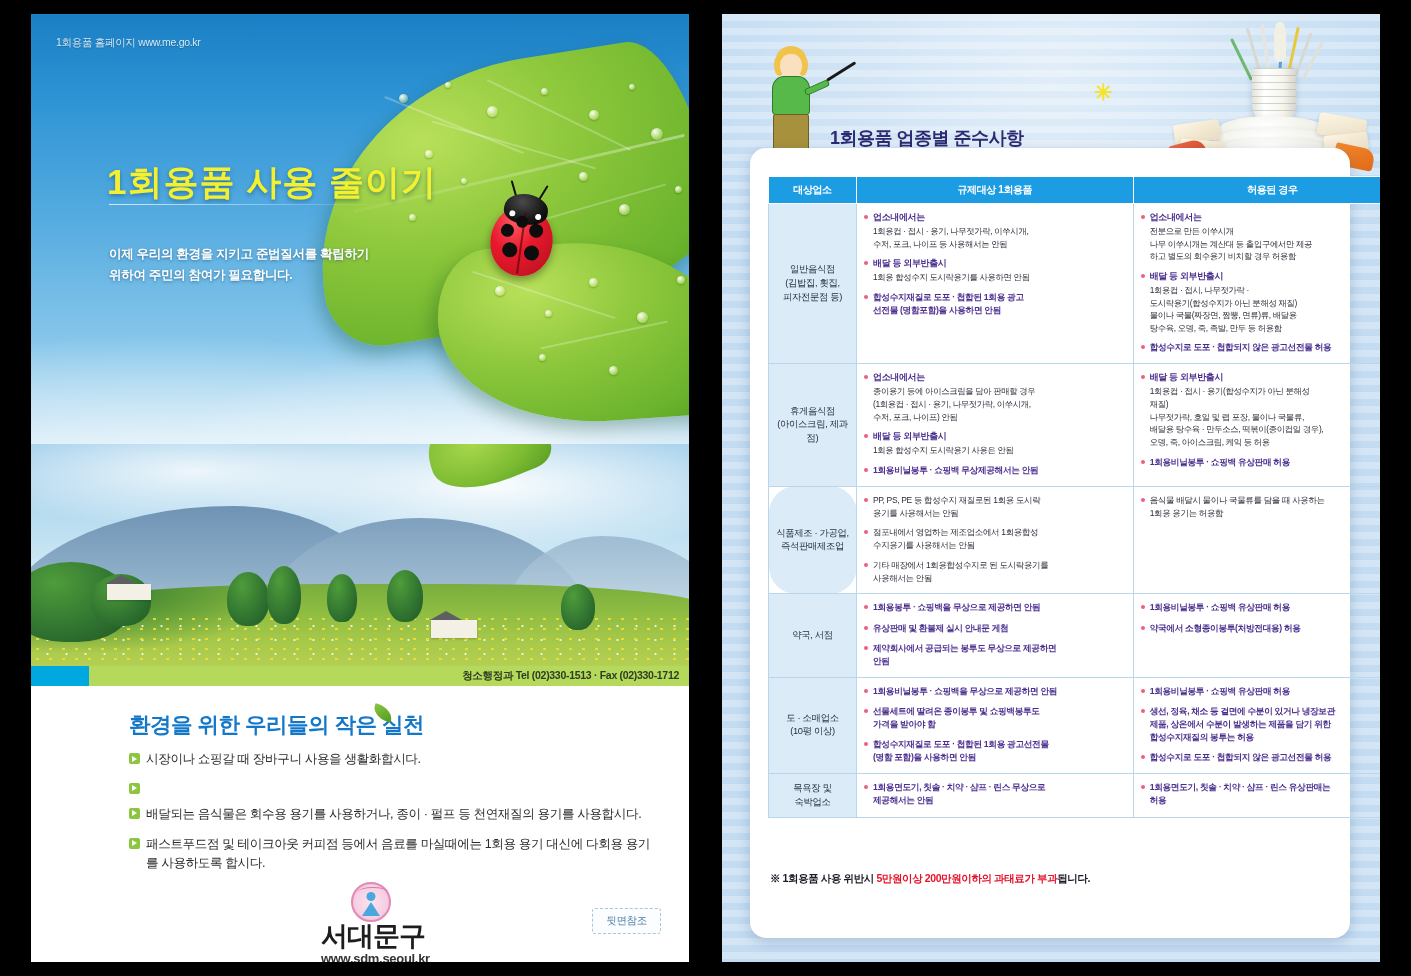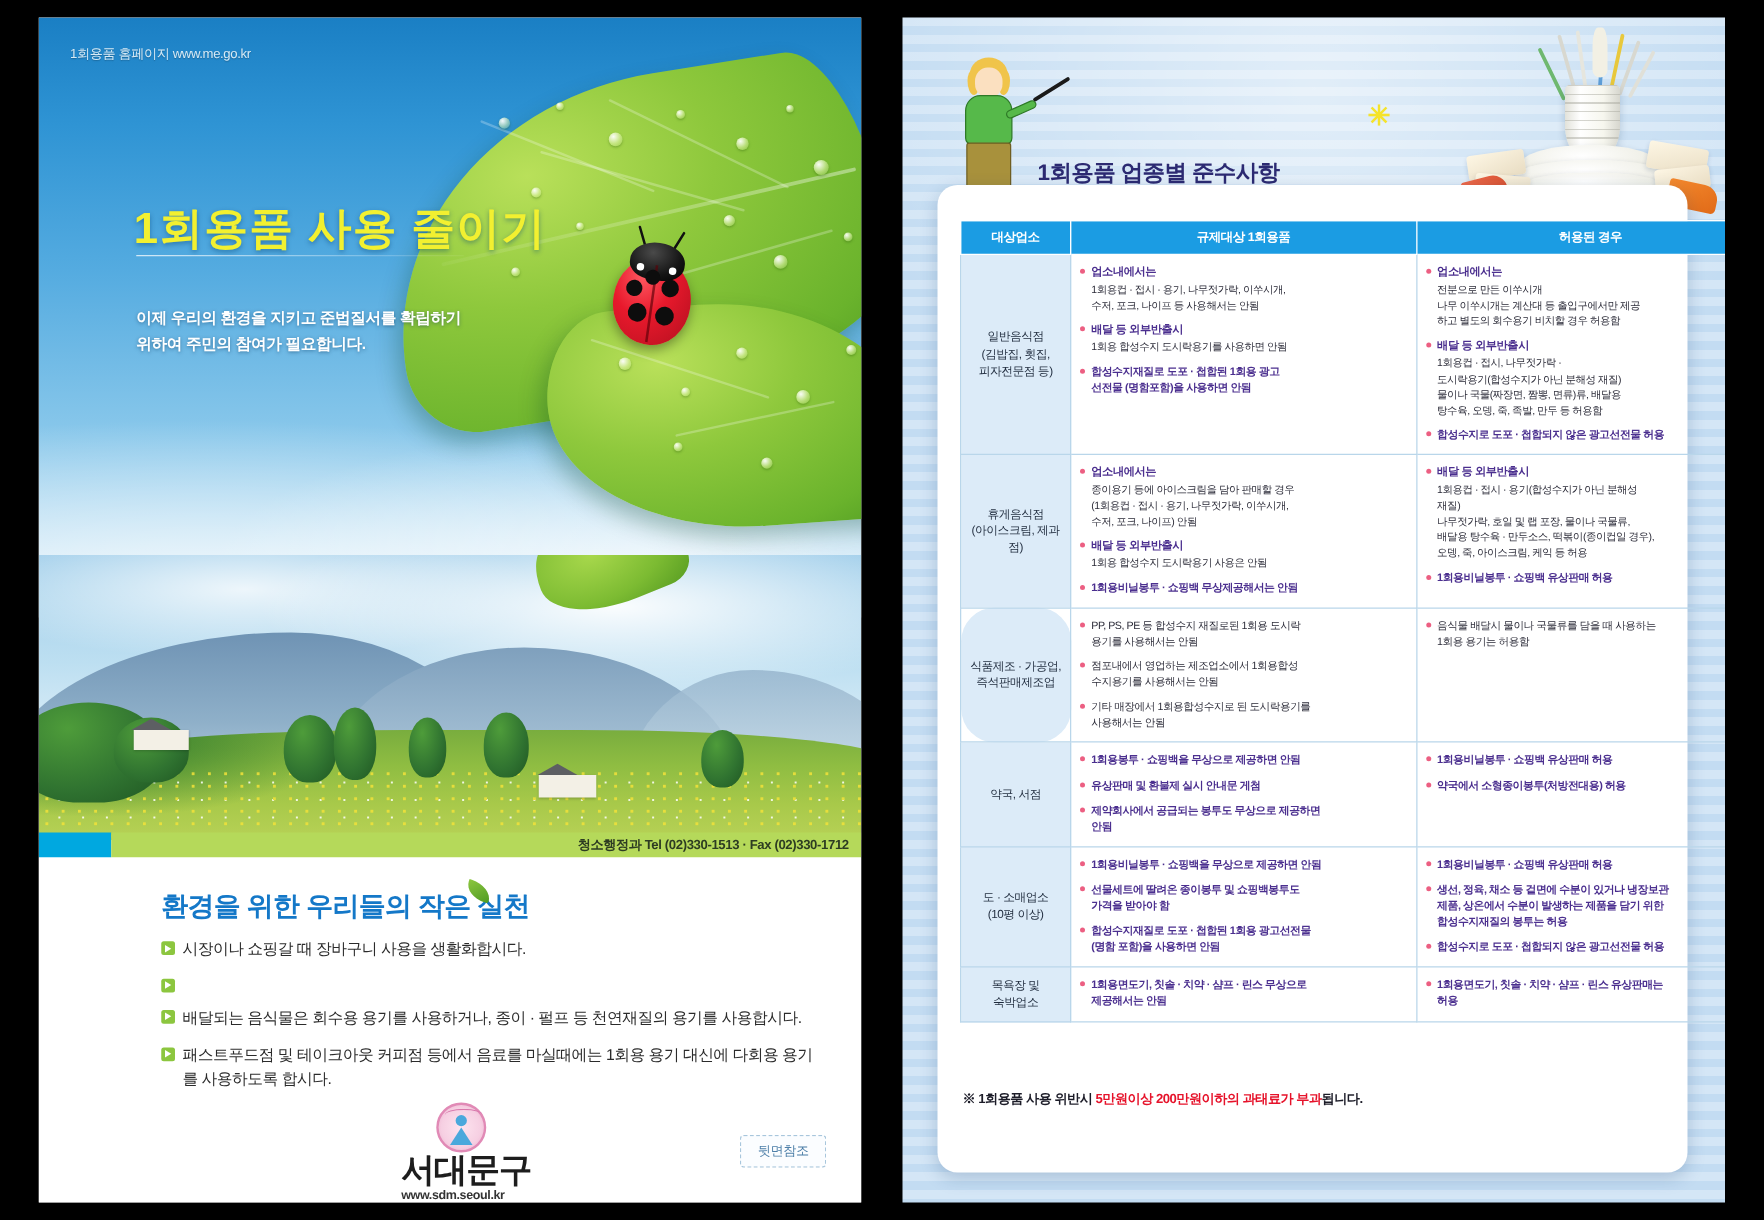--- a/index.html
+++ b/index.html
@@ -211,21 +211,21 @@
     width: 0; height: 0;
     border-left: 9px solid transparent; border-right: 9px solid transparent;
     border-bottom: 14px solid #4aa8dc;
   }
   .emblem-arc {
     position: absolute; left: 5px; top: 3px; width: 30px; height: 10px;
     border-top: 1.5px solid #d878ac; border-radius: 50% 50% 0 0;
   }
   .logo-text-wrap { line-height: 1.05; }
   .logo-name { font-size: 27px; font-weight: bold; color: #1d1d1d; letter-spacing: -1px; }
-  .logo-url { font-size: 10px; font-weight: bold; color: #333; letter-spacing: -0.3px; margin-top: 2px; }
+  .logo-url { font-size: 13px; font-weight: bold; color: #333; letter-spacing: -0.3px; margin-top: 2px; }
   .back-badge {
     position: absolute; right: 28px; top: 222px;
     padding: 5px 13px; font-size: 10.5px; color: #4d7fa8; letter-spacing: -0.3px;
     border: 1px dashed #a8c6dc; border-radius: 3px; background: #fbfdff;
   }
 
   
   #right-page {
     position: absolute; left: 722px; top: 14px;
     width: 658px; height: 948px;

